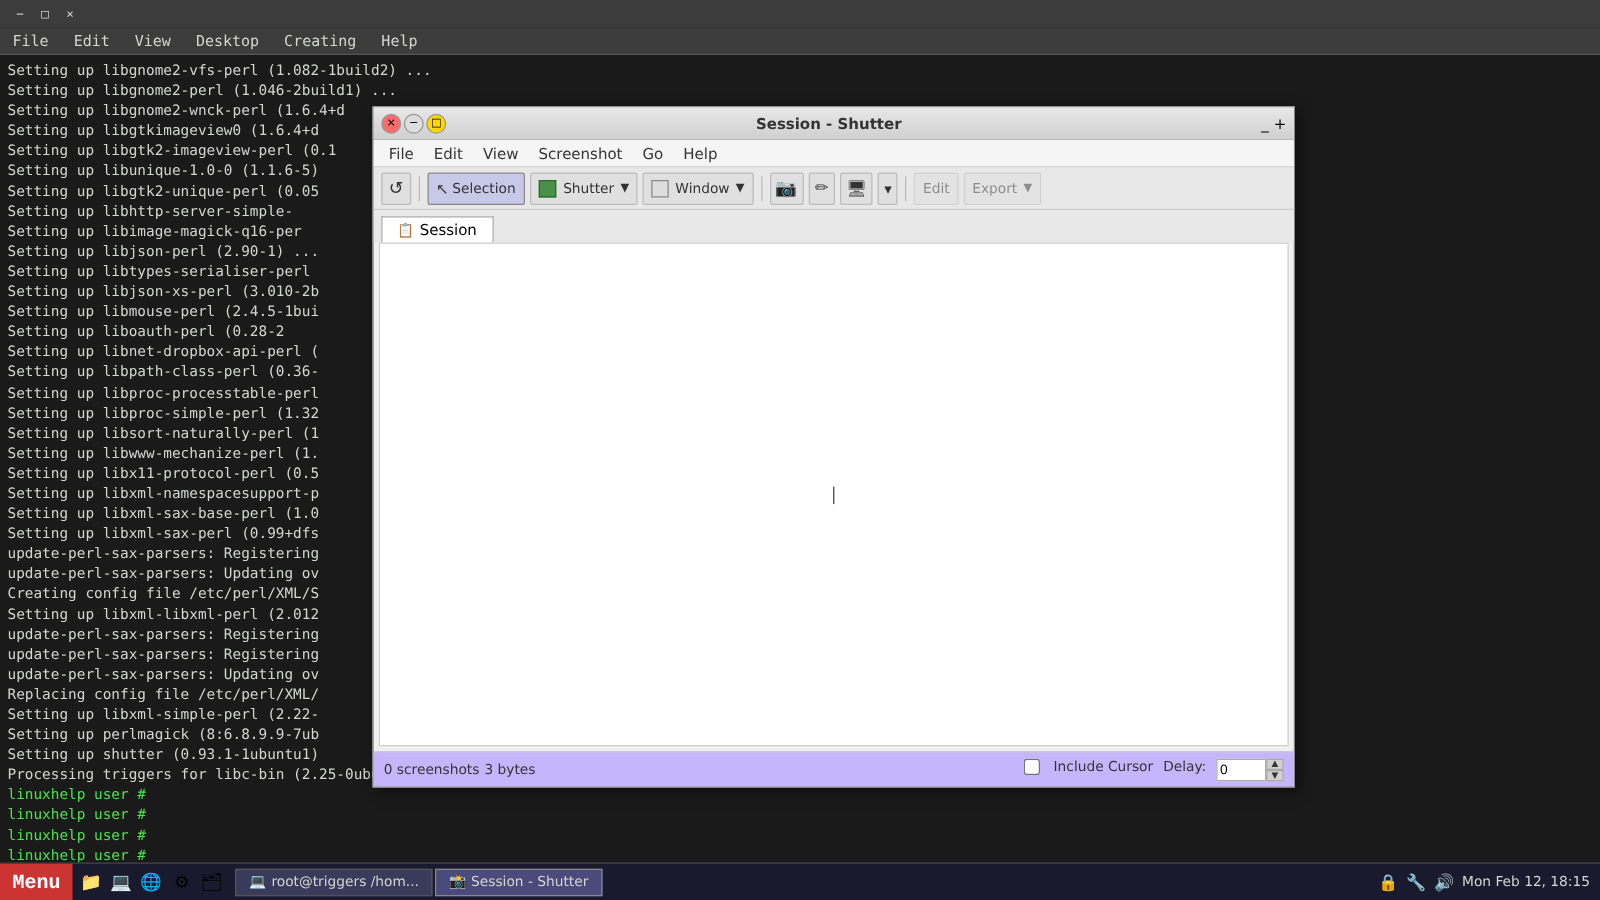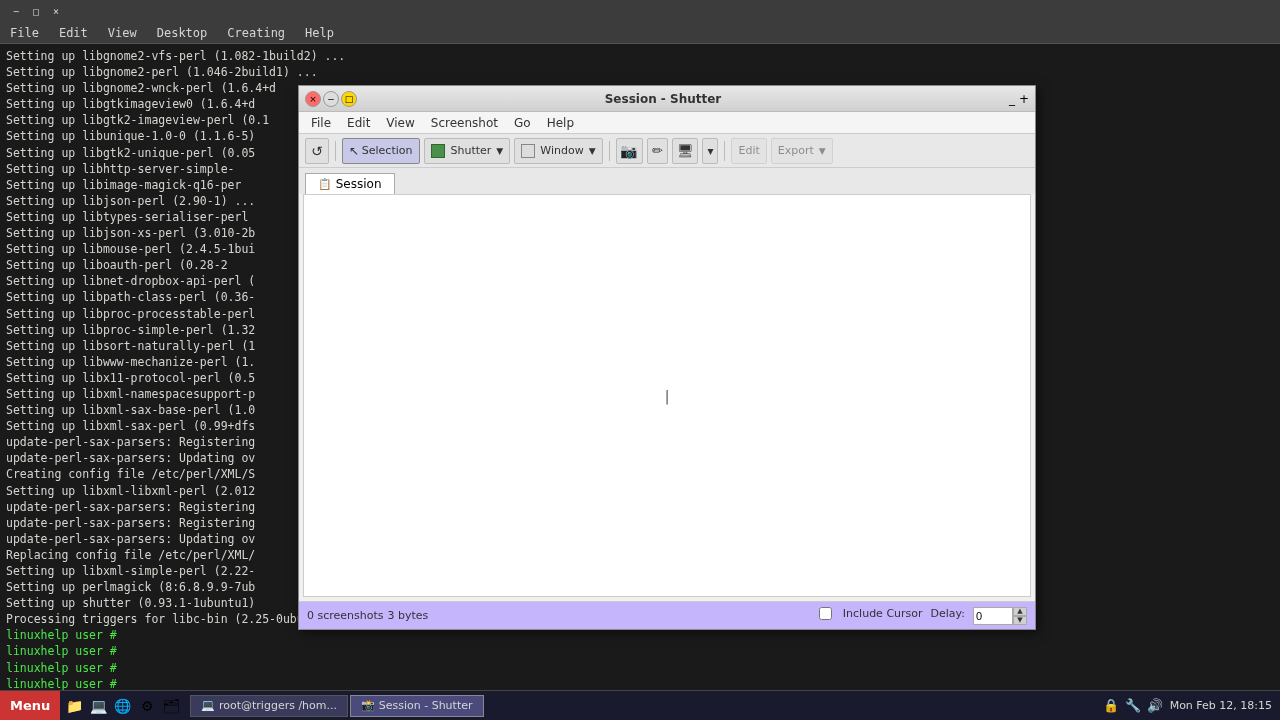--- a/index.html
+++ b/index.html
@@ -54,23 +54,24 @@
 
     
     .taskbar {
       position: absolute; bottom: 0; left: 0; right: 0; height: 30px;
       background: #1a1a2e;
       display: flex; align-items: center;
       border-top: 1px solid #444;
       z-index: 100;
     }
     .taskbar-start {
-      background: #cc3333; color: white; padding: 2px 10px; font-size: 13px;
+      background: #cc3333; color: white; padding: 2px 10px; font-size: 16px;
       height: 100%; display: flex; align-items: center; font-weight: bold;
       cursor: pointer;
+      font-family: Liberation Mono, monospace;
     }
     .taskbar-icons { display: flex; gap: 2px; padding: 0 4px; align-items: center; }
     .taskbar-icon { width: 22px; height: 22px; display: flex; align-items: center; justify-content: center; font-size: 14px; cursor: pointer; }
     .taskbar-windows { display: flex; gap: 2px; padding: 0 4px; flex: 1; align-items: center; }
     .taskbar-window-btn {
       background: #3a3a5c; color: #d3d7cf; padding: 2px 10px; font-size: 11px;
       border: 1px solid #555; cursor: pointer; display: flex; align-items: center; gap: 4px;
       height: 22px;
     }
     .taskbar-window-btn.active { background: #4a4a7c; border-color: #888; }

